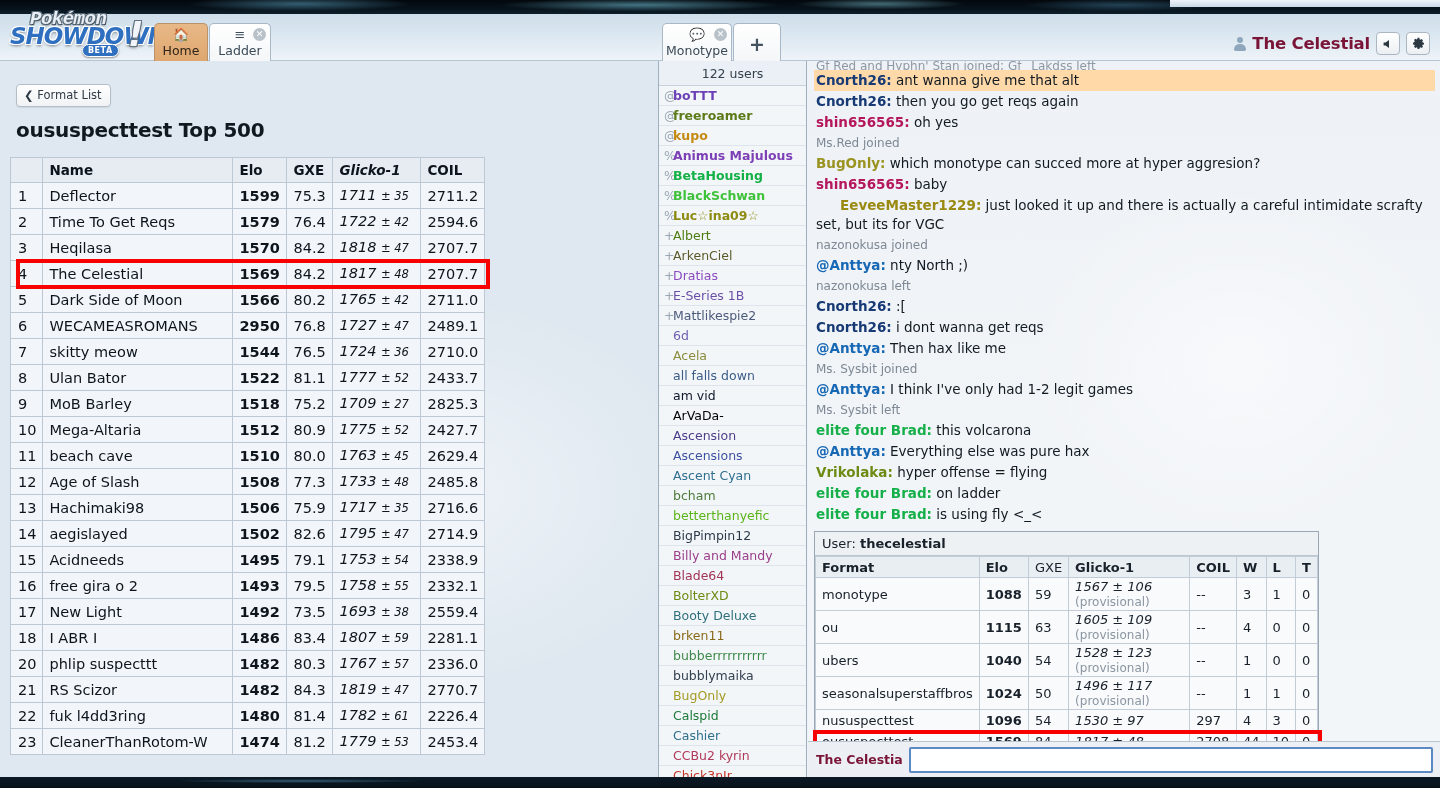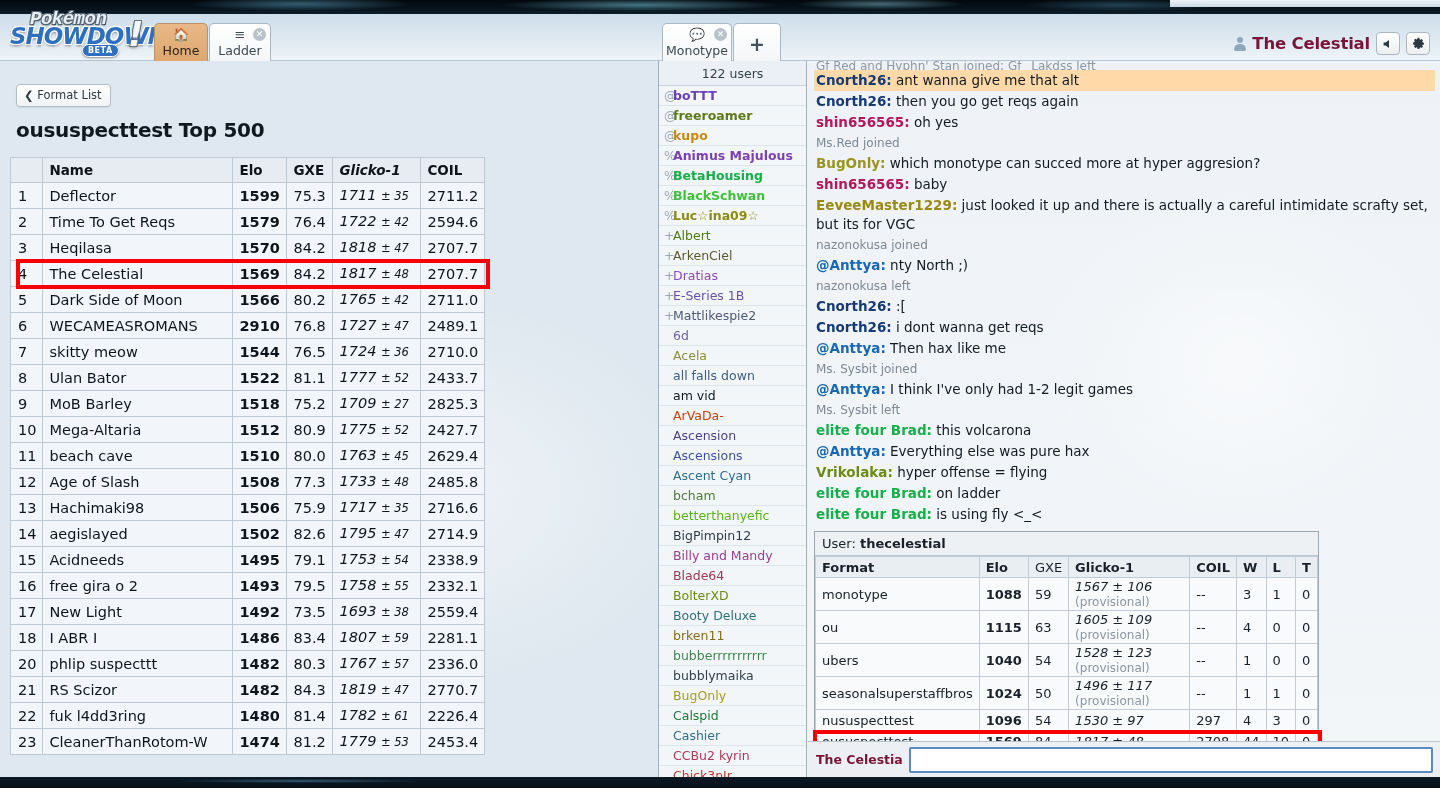--- a/index.html
+++ b/index.html
@@ -360,21 +360,21 @@
           <td class="c-rank">5</td>
           <td class="c-name">Dark Side of Moon</td>
           <td class="c-elo">1566</td>
           <td class="c-gxe">80.2</td>
           <td class="c-glicko">1765 <span class="dev">± 42</span></td>
           <td class="c-coil">2711.0</td>
         </tr>
         <tr>
           <td class="c-rank">6</td>
           <td class="c-name">WECAMEASROMANS</td>
-          <td class="c-elo">2910</td>
+          <td class="c-elo">2950</td>
           <td class="c-gxe">76.8</td>
           <td class="c-glicko">1727 <span class="dev">± 47</span></td>
           <td class="c-coil">2489.1</td>
         </tr>
         <tr>
           <td class="c-rank">7</td>
           <td class="c-name">skitty meow</td>
           <td class="c-elo">1544</td>
           <td class="c-gxe">76.5</td>
           <td class="c-glicko">1724 <span class="dev">± 36</span></td>
@@ -519,21 +519,21 @@
         <div class="urow staff"><span class="rank">%</span><span class="uname" style="color: rgb(142, 139, 18);">Luc☆ina09☆</span></div>
         <div class="urow"><span class="rank">+</span><span class="uname" style="color: #4d7c0f;">Albert</span></div>
         <div class="urow"><span class="rank">+</span><span class="uname" style="color: rgb(92, 90, 42);">ArkenCiel</span></div>
         <div class="urow"><span class="rank">+</span><span class="uname" style="color: rgb(139, 75, 192);">Dratias</span></div>
         <div class="urow"><span class="rank">+</span><span class="uname" style="color: rgb(106, 79, 168);">E-Series 1B</span></div>
         <div class="urow"><span class="rank">+</span><span class="uname" style="color: rgb(75, 90, 122);">Mattlikespie2</span></div>
         <div class="urow"><span class="rank"></span><span class="uname" style="color: rgb(110, 95, 176);">6d</span></div>
         <div class="urow"><span class="rank"></span><span class="uname" style="color: rgb(138, 141, 58);">Acela</span></div>
         <div class="urow"><span class="rank"></span><span class="uname" style="color: rgb(60, 92, 136);">all falls down</span></div>
         <div class="urow"><span class="rank"></span><span class="uname" style="color: #0f172a;">am vid</span></div>
-        <div class="urow"><span class="rank"></span><span class="uname" style="color: #c2410c;">ArVaDa-</span></div>
+        <div class="urow"><span class="rank"></span><span class="uname" style="color: #000000;">ArVaDa-</span></div>
         <div class="urow"><span class="rank"></span><span class="uname" style="color: rgb(75, 63, 138);">Ascension</span></div>
         <div class="urow"><span class="rank"></span><span class="uname" style="color: rgb(61, 81, 160);">Ascensions</span></div>
         <div class="urow"><span class="rank"></span><span class="uname" style="color: rgb(47, 111, 143);">Ascent Cyan</span></div>
         <div class="urow"><span class="rank"></span><span class="uname" style="color: rgb(77, 122, 58);">bcham</span></div>
         <div class="urow"><span class="rank"></span><span class="uname" style="color: rgb(91, 181, 26);">betterthanyefic</span></div>
         <div class="urow"><span class="rank"></span><span class="uname" style="color: rgb(45, 59, 74);">BigPimpin12</span></div>
         <div class="urow"><span class="rank"></span><span class="uname" style="color: rgb(154, 63, 138);">Billy and Mandy</span></div>
         <div class="urow"><span class="rank"></span><span class="uname" style="color: rgb(160, 53, 85);">Blade64</span></div>
         <div class="urow"><span class="rank"></span><span class="uname" style="color: rgb(109, 138, 18);">BolterXD</span></div>
         <div class="urow"><span class="rank"></span><span class="uname" style="color: rgb(47, 111, 122);">Booty Deluxe</span></div>
@@ -550,21 +550,21 @@
 
   <div id="chatlog">
     <div id="chat-msgs-before">
         <div class="cl cut">Gf Red and Hyphn' Stan joined; Gf_ Lakdss left</div>
         <div class="cl hlmsg"><span class="who" style="color: rgb(23, 58, 117);">Cnorth26:</span><span class="txt"> ant wanna give me that alt</span></div>
         <div class="cl"><span class="who" style="color: rgb(23, 58, 117);">Cnorth26:</span><span class="txt"> then you go get reqs again</span></div>
         <div class="cl"><span class="who" style="color: rgb(181, 23, 92);">shin656565:</span><span class="txt"> oh yes</span></div>
         <div class="cl sys">Ms.Red joined</div>
         <div class="cl"><span class="who" style="color: rgb(154, 147, 32);">BugOnly:</span><span class="txt"> which monotype can succed more at hyper aggresion?</span></div>
         <div class="cl"><span class="who" style="color: rgb(181, 23, 92);">shin656565:</span><span class="txt"> baby</span></div>
-        <div class="cl"><span class="who" style="color: rgb(154, 138, 18);">EeveeMaster1229:</span><span class="txt"> just looked it up and there is actually a careful intimidate scrafty set, but its for VGC</span></div>
+        <div class="cl"><span class="who" style="color: rgb(154, 138, 18); margin-left: 24px;">EeveeMaster1229:</span><span class="txt"> just looked it up and there is actually a careful intimidate scrafty set, but its for VGC</span></div>
         <div class="cl sys">nazonokusa joined</div>
         <div class="cl"><span class="who" style="color: rgb(22, 104, 181);">@Anttya:</span><span class="txt"> nty North ;)</span></div>
         <div class="cl sys">nazonokusa left</div>
         <div class="cl"><span class="who" style="color: rgb(23, 58, 117);">Cnorth26:</span><span class="txt"> :[</span></div>
         <div class="cl"><span class="who" style="color: rgb(23, 58, 117);">Cnorth26:</span><span class="txt"> i dont wanna get reqs</span></div>
         <div class="cl"><span class="who" style="color: rgb(22, 104, 181);">@Anttya:</span><span class="txt"> Then hax like me</span></div>
         <div class="cl sys">Ms. Sysbit joined</div>
         <div class="cl"><span class="who" style="color: rgb(22, 104, 181);">@Anttya:</span><span class="txt"> I think I've only had 1-2 legit games</span></div>
         <div class="cl sys">Ms. Sysbit left</div>
         <div class="cl"><span class="who" style="color: rgb(22, 176, 74);">elite four Brad:</span><span class="txt"> this volcarona</span></div>

